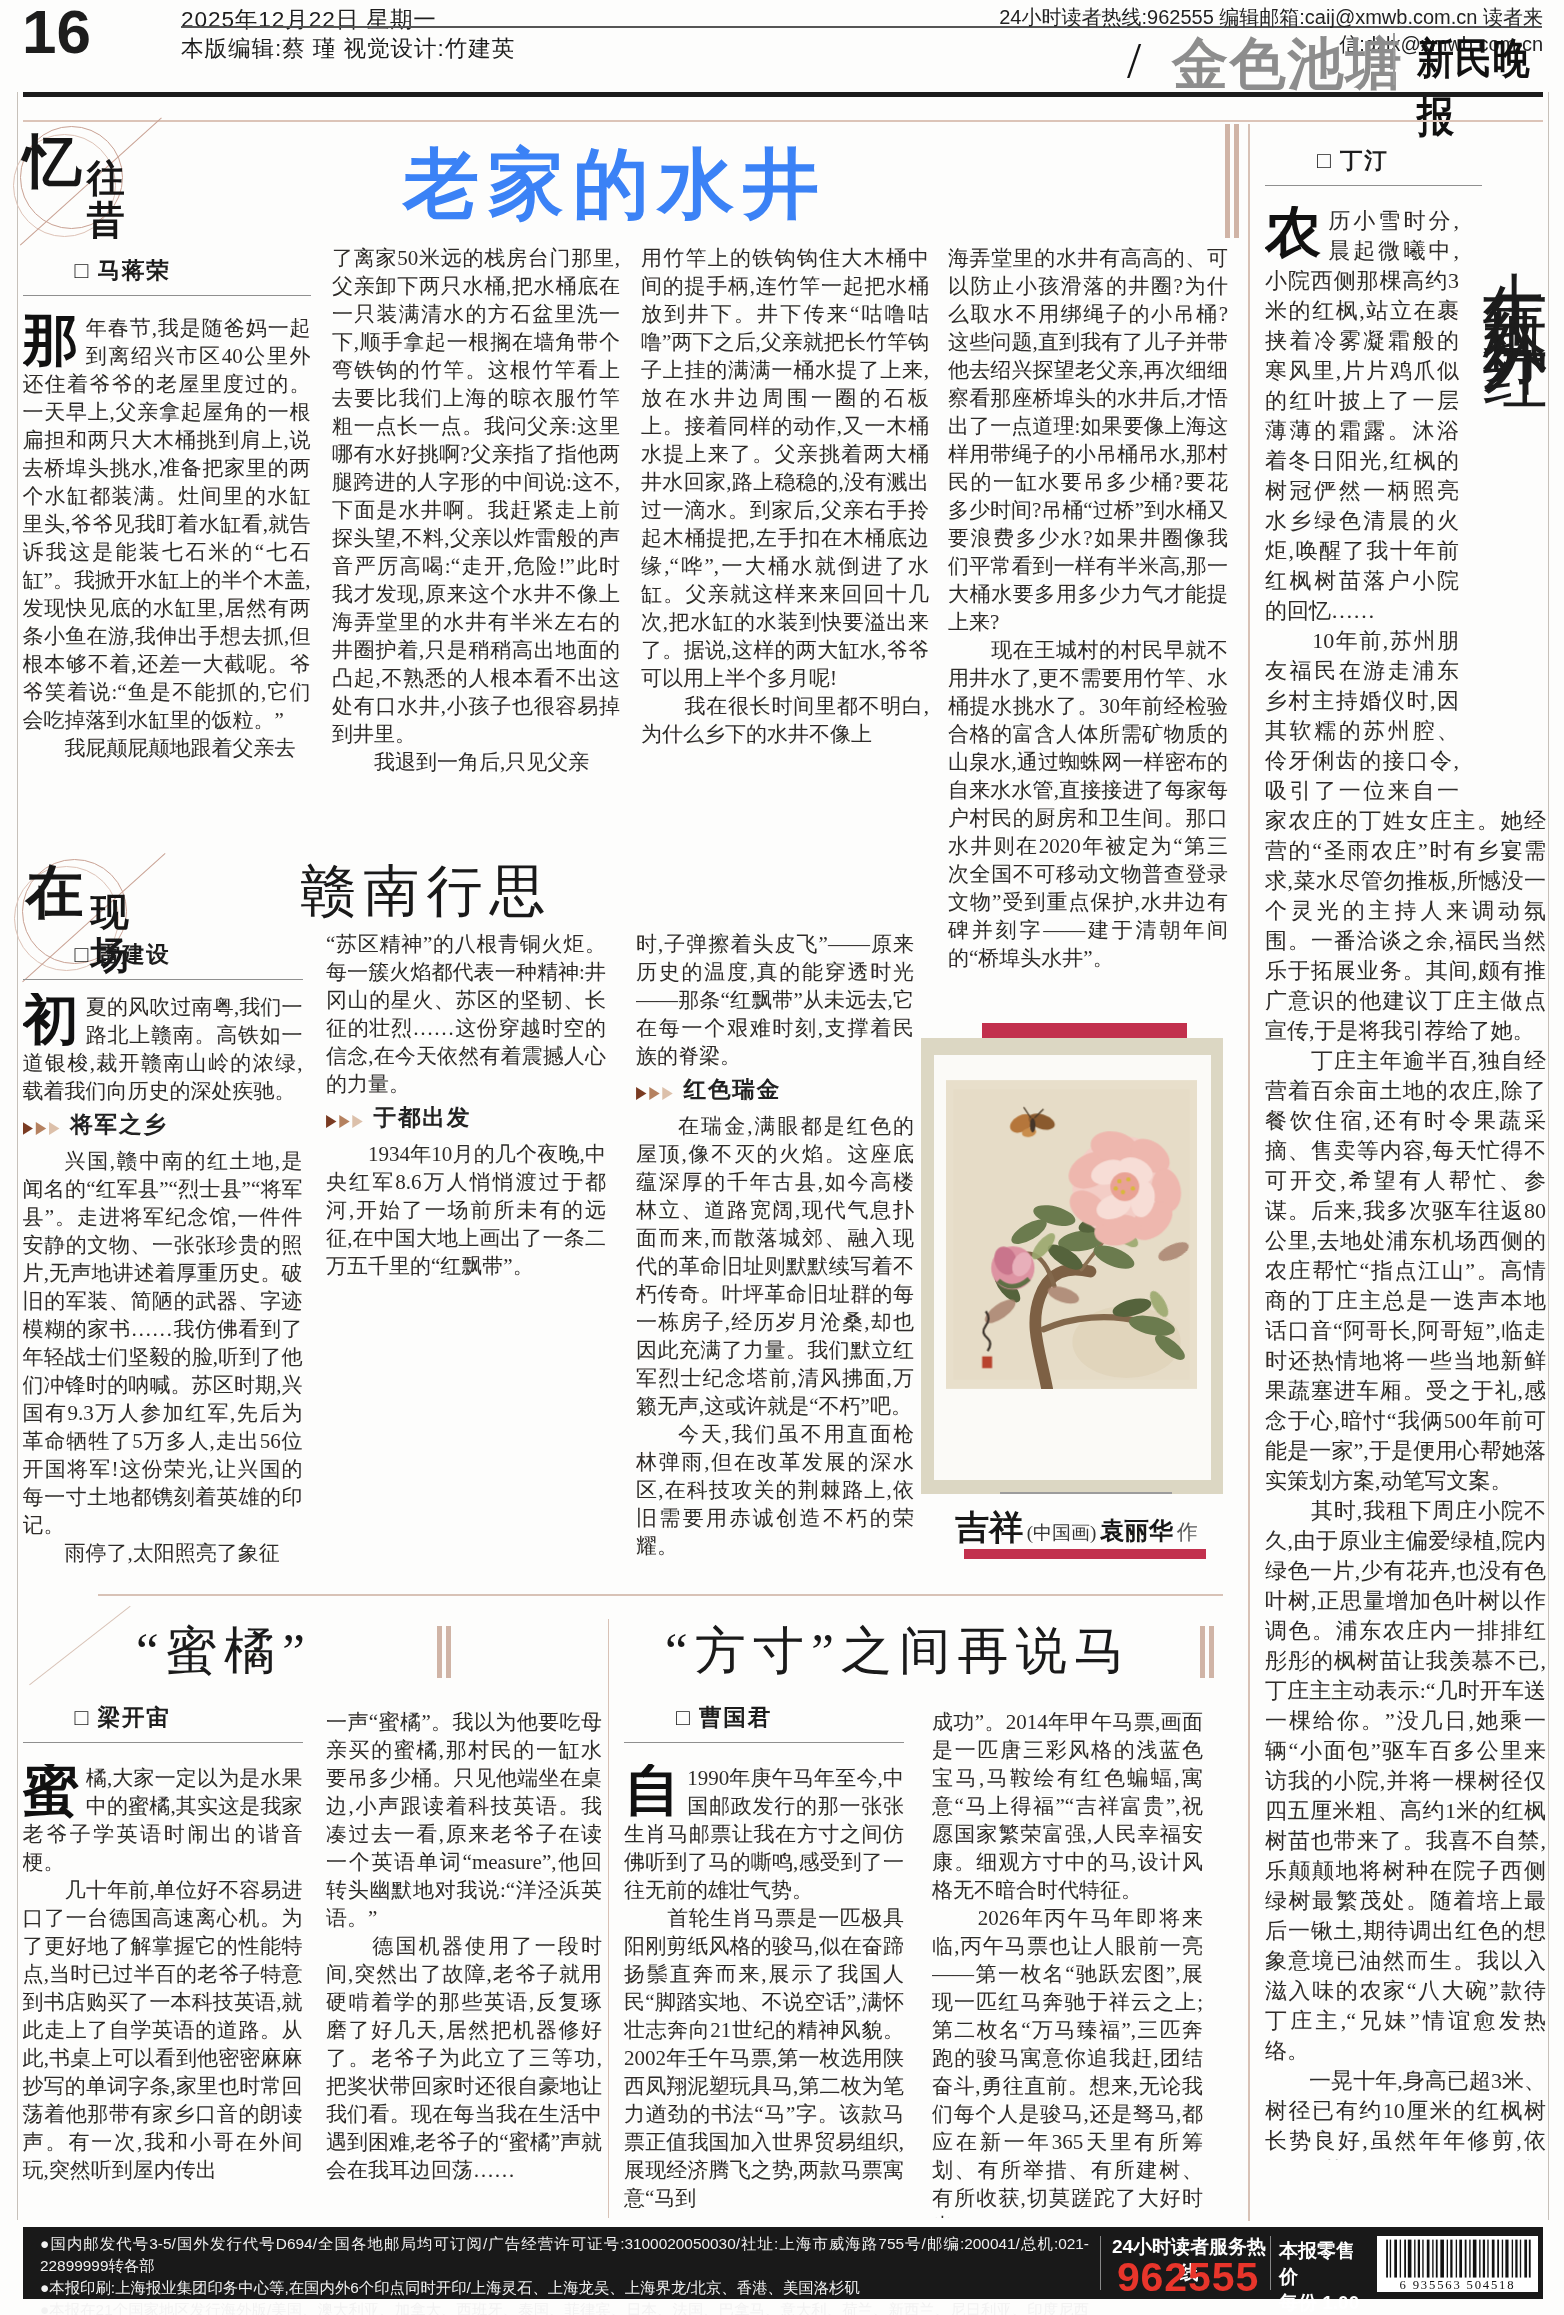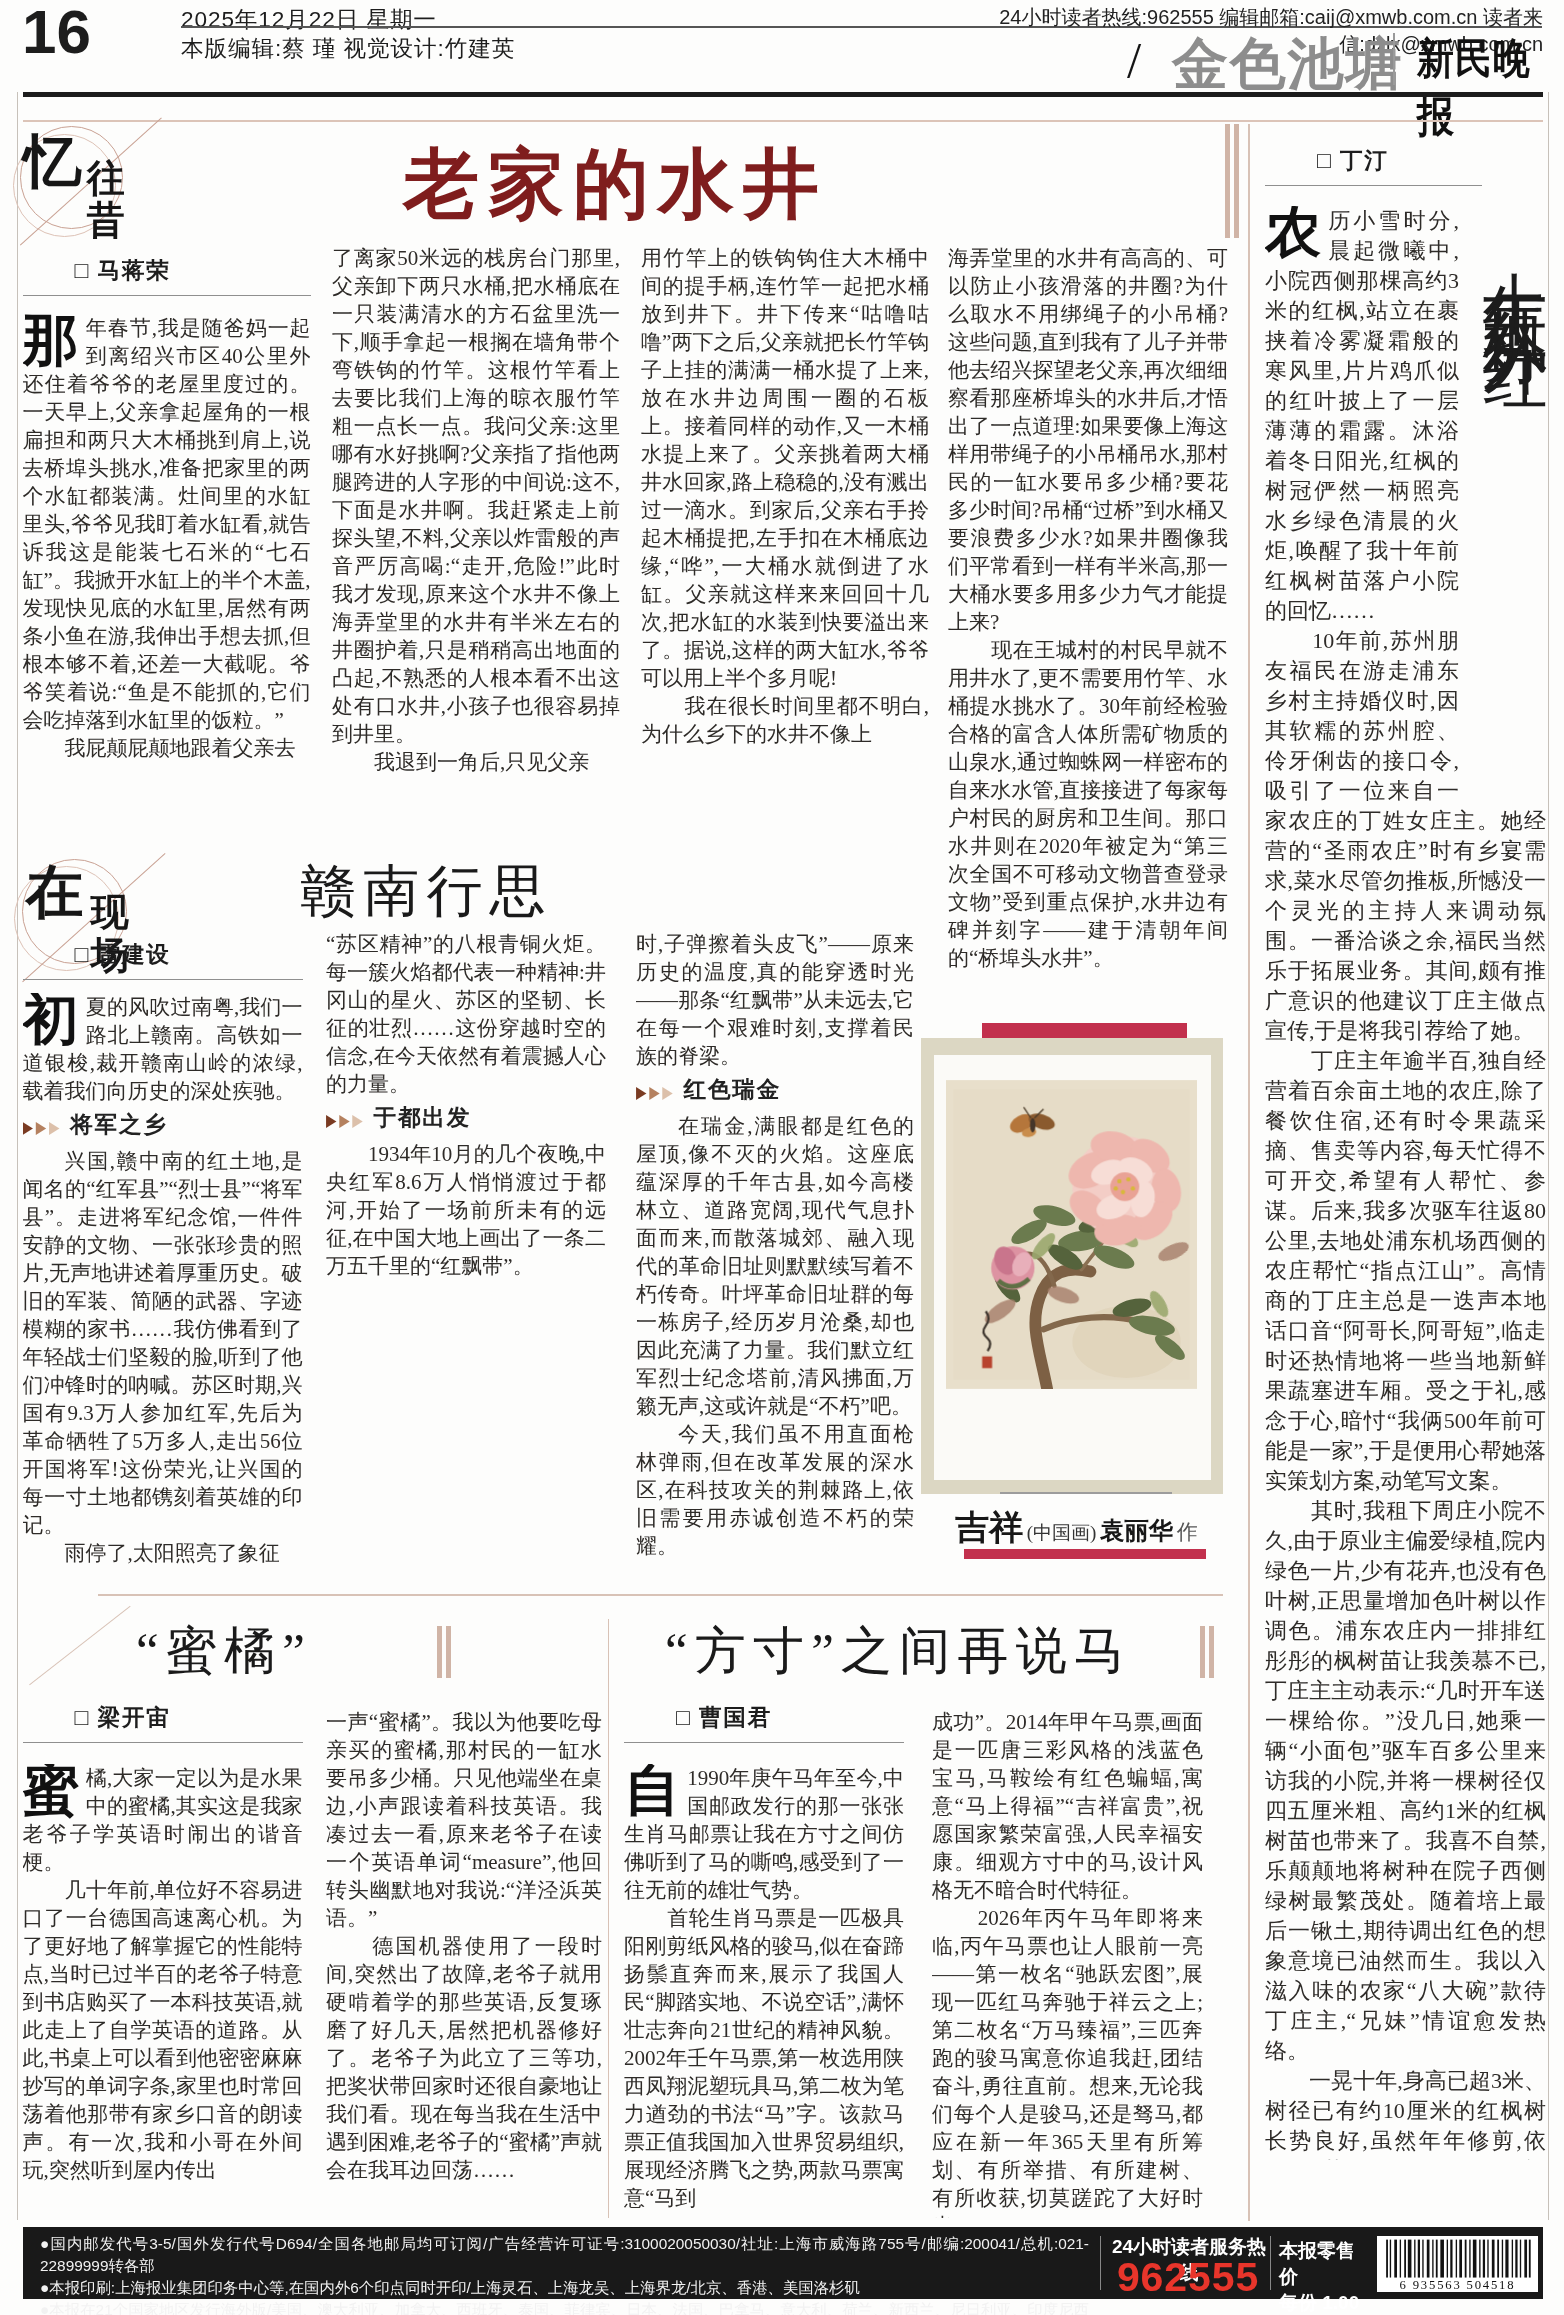--- a/index.html
+++ b/index.html
@@ -22,21 +22,21 @@
   .toprule{left:22.6px;top:92px;width:1520px;height:4.5px;background:#1c1c1c;}
   .tanrule{left:22.6px;top:120px;width:1520px;height:1.8px;background:#dcc4b8;}
   .framel{left:17px;top:92px;width:0.9px;height:2128px;background:#c7c1ba;}
   .framer{left:1548px;top:92px;width:0.9px;height:2128px;background:#c7c1ba;}
   
   .marker .ring{position:absolute;border:1.8px solid #c9a193;border-radius:50%;}
   .marker .diag{position:absolute;background:#c9a193;height:1.4px;}
   .marker .big{position:absolute;font-weight:700;color:#161616;}
   .marker .small{position:absolute;font-weight:700;color:#161616;white-space:pre-line;text-align:center;}
   
-  .btitle{font-weight:700;color:#7f1d1d;letter-spacing:9px;}
+  .btitle{font-weight:700;color:#3b82f6;letter-spacing:9px;}
   .ktitle{font-weight:400;color:#1a1a1a;letter-spacing:7.2px;}
   .author{font-size:22.6px;font-weight:700;color:#1d1d1d;border-bottom:1.8px solid #8f8f8f;
           padding:0 0 9px 52px;letter-spacing:1.8px;}
   .bodytext{font-size:21px;line-height:28px;text-align:justify;overflow:hidden;}
   .bodytext p{margin:0;}
   .bodytext p.ind{text-indent:2em;}
   .dropcap{float:left;font-size:56px;line-height:49px;font-weight:700;margin:1.8px 7.2px 0 0;color:#111;}
   .subhead{margin:6.3px 0 4.5px 0;font-size:22.6px;font-weight:700;color:#222;text-indent:0;letter-spacing:1.8px;}
   .subhead .ar{font-size:13.6px;font-weight:400;display:inline-block;transform:scaleY(1.25);margin-right:0.9px;}
   .subhead .a1{color:#7a3b22;} .subhead .a2{color:#b5815f;} .subhead .a3{color:#dcc0aa;margin-right:9px;}

